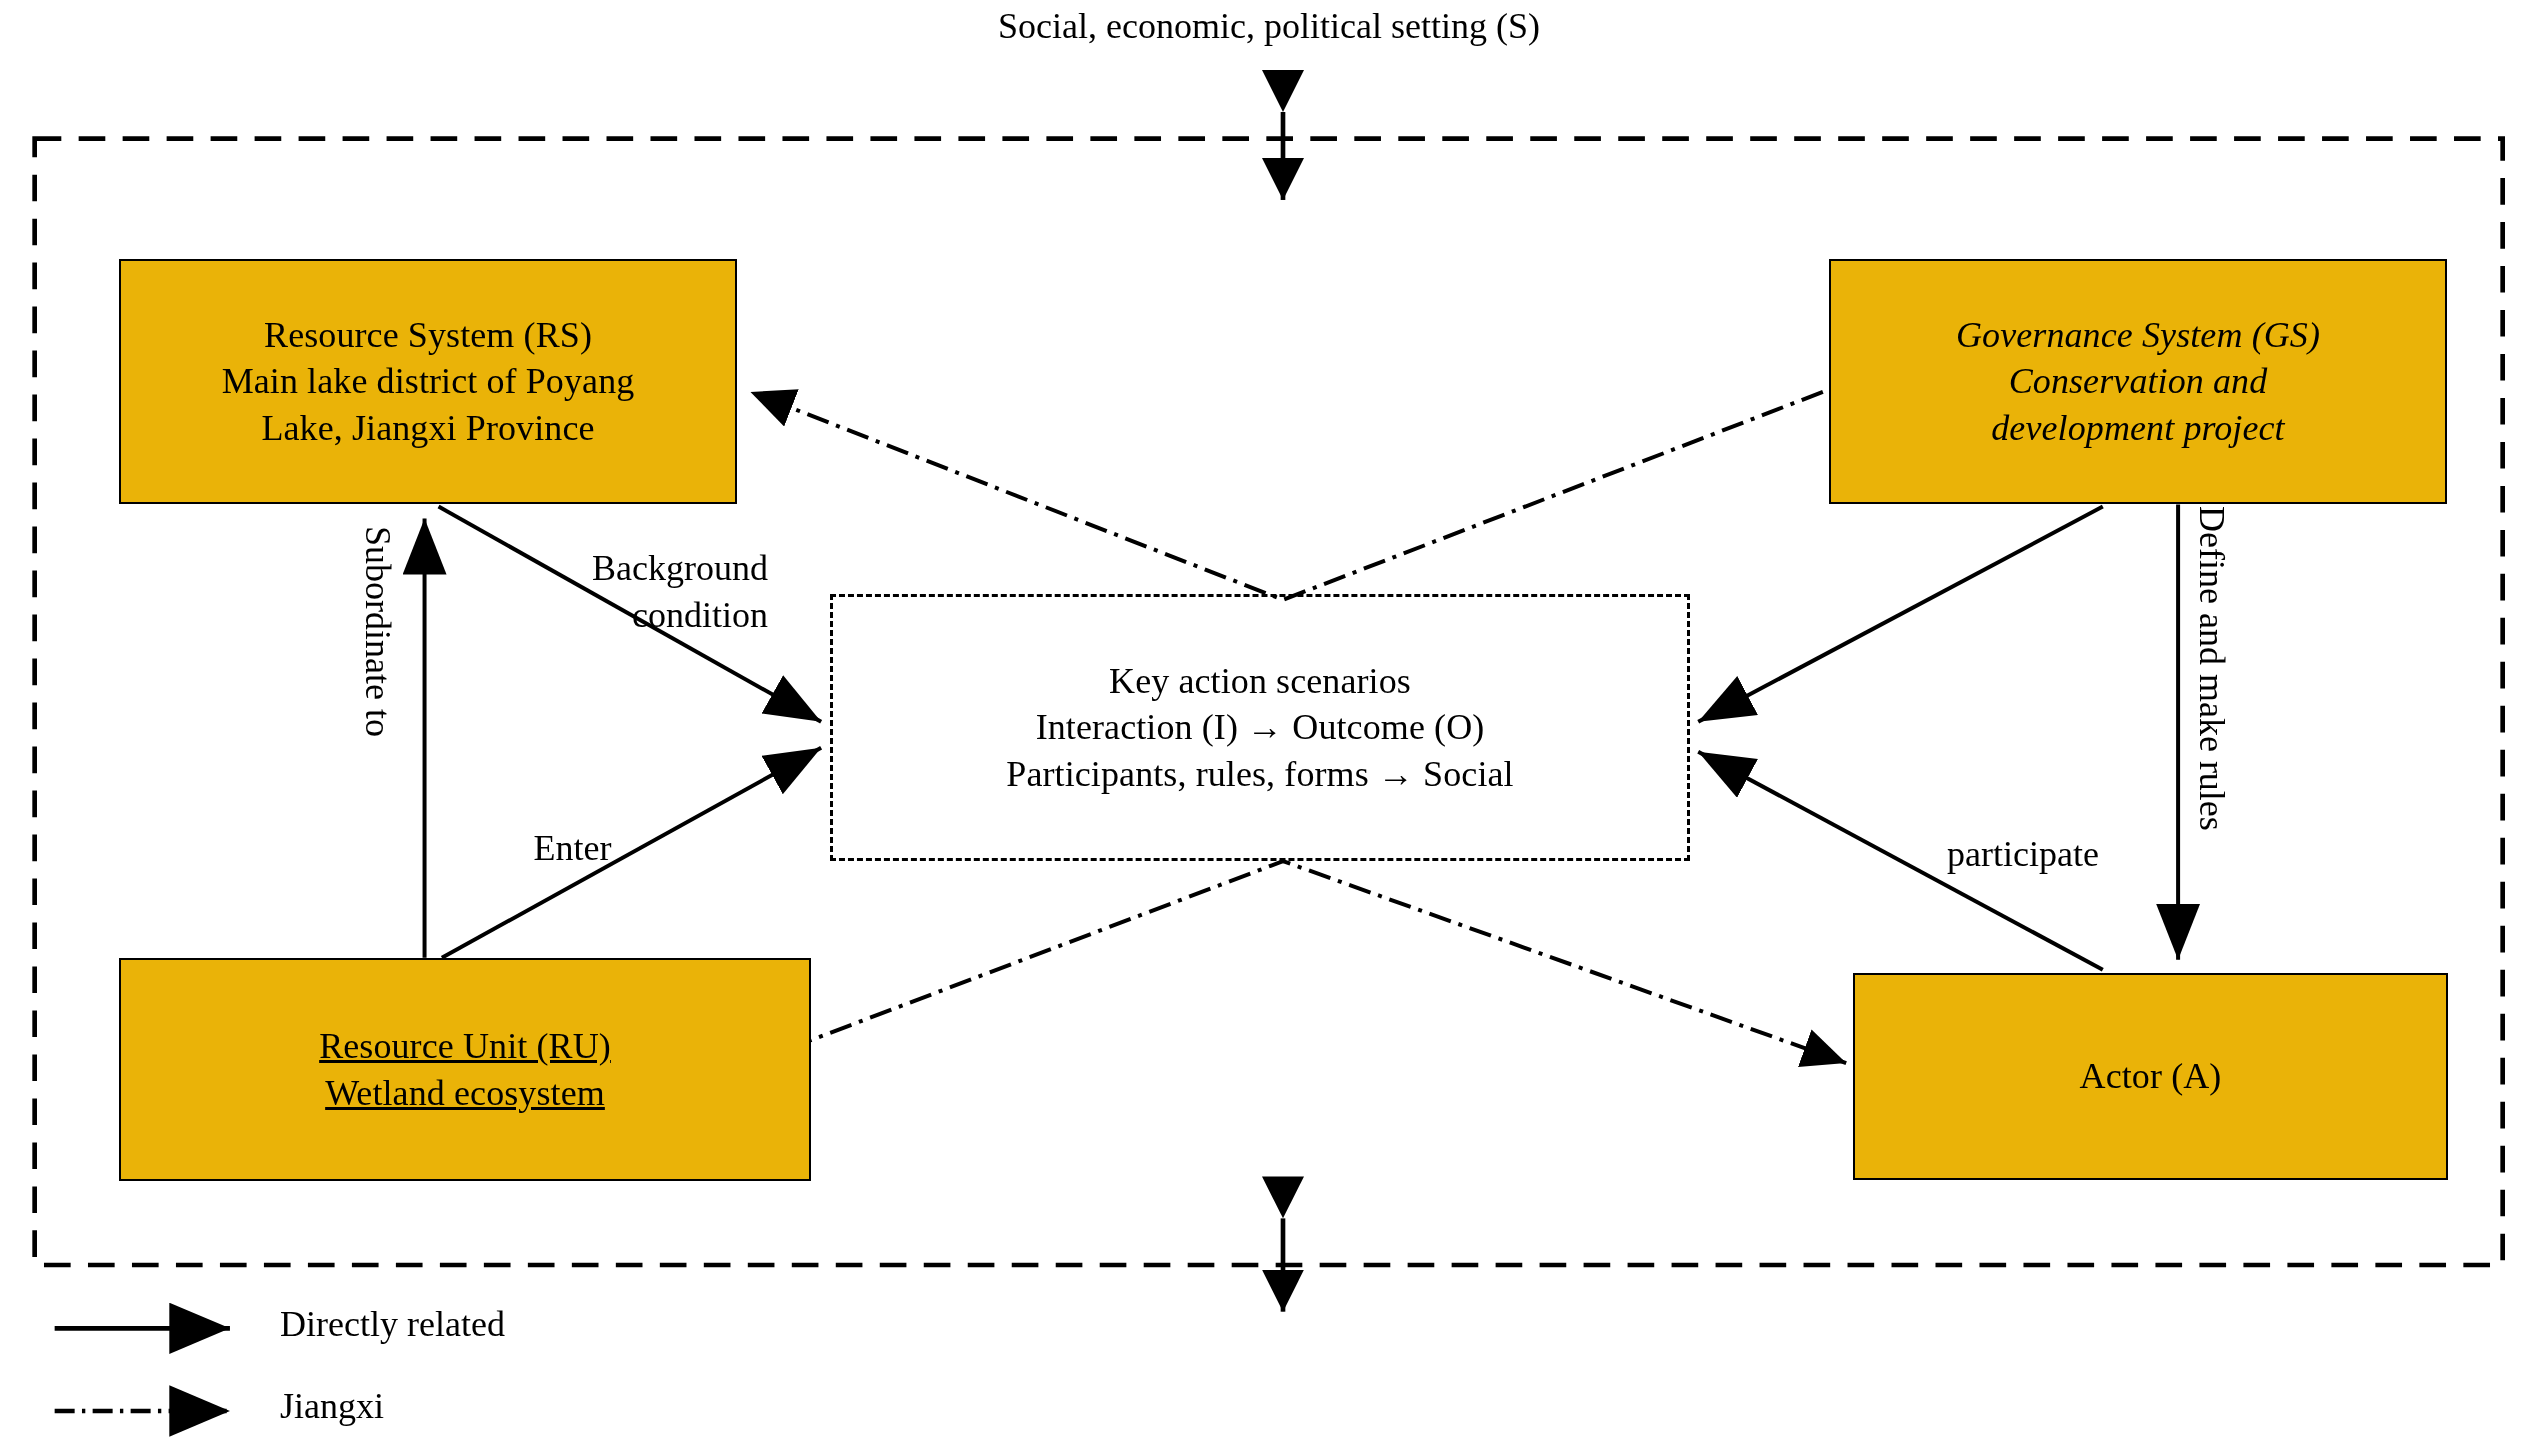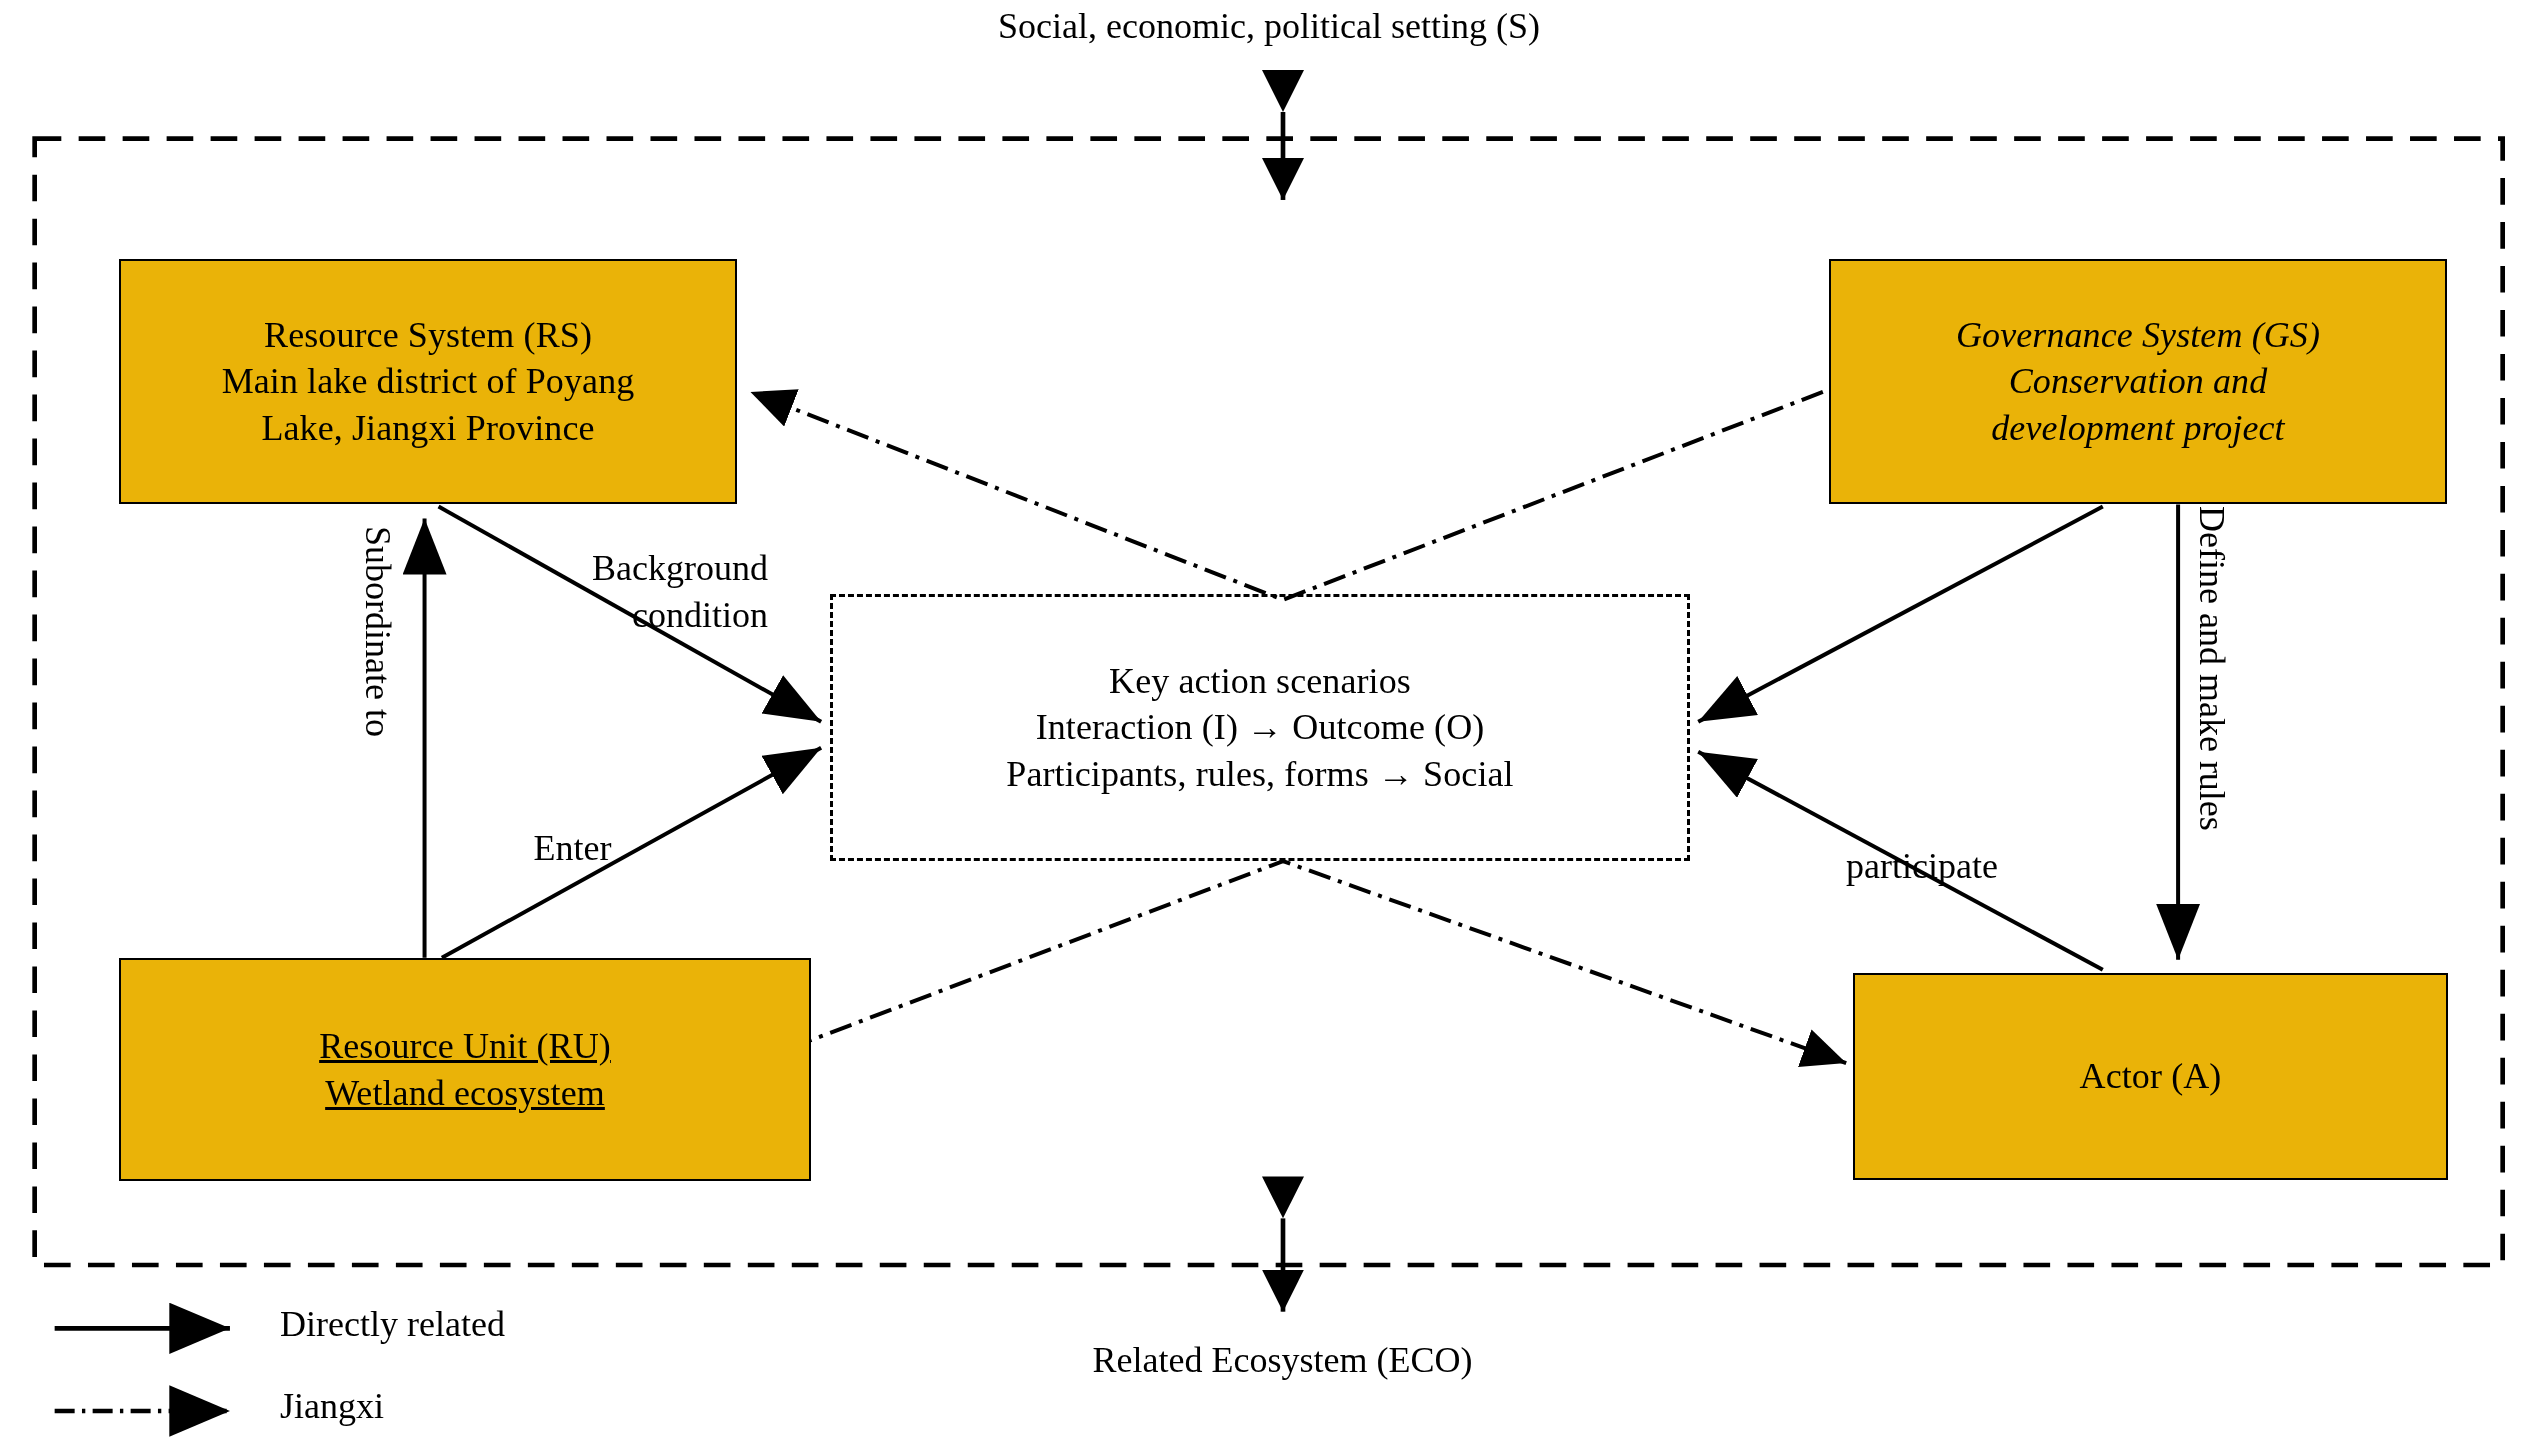--- a/index.html
+++ b/index.html
@@ -141,24 +141,23 @@
     <div class="node-line">Actor (A)</div>
   </div>
 
   <div class="free-label" style="left:540px; top:546px; width:280px; text-align:center;">Background</div>
   <div class="free-label" style="left:560px; top:593px; width:280px; text-align:center;">condition</div>
 
   <div class="free-label rot90" style="left:400px; top:526px; width:347px; text-align:left;">Subordinate to</div>
 
   <div class="free-label" style="left:466px; top:826px; width:213px; text-align:center;">Enter</div>
 
-  <div class="free-label" style="left:1782px; top:832px; width:280px; text-align:center;margin-top:12px;">participate</div>
+  <div class="free-label" style="left:1883px; top:832px; width:280px; text-align:center;">participate</div>
 
   <div class="free-label rot90" style="left:2234px; top:506px; width:480px; text-align:left;">Define and make rules</div>
 
   <div class="legend-label" style="left:280px; top:1303px;">Directly related</div>
 
   <div class="legend-label" style="left:280px; top:1385px;">Jiangxi</div>
 
-  <div class="free-label" style="left:666px; top:1338px; width:1233px; text-align:center;">Related Ecosystem (ECO)</div>
 
 </div>
 
 
 </body></html>

